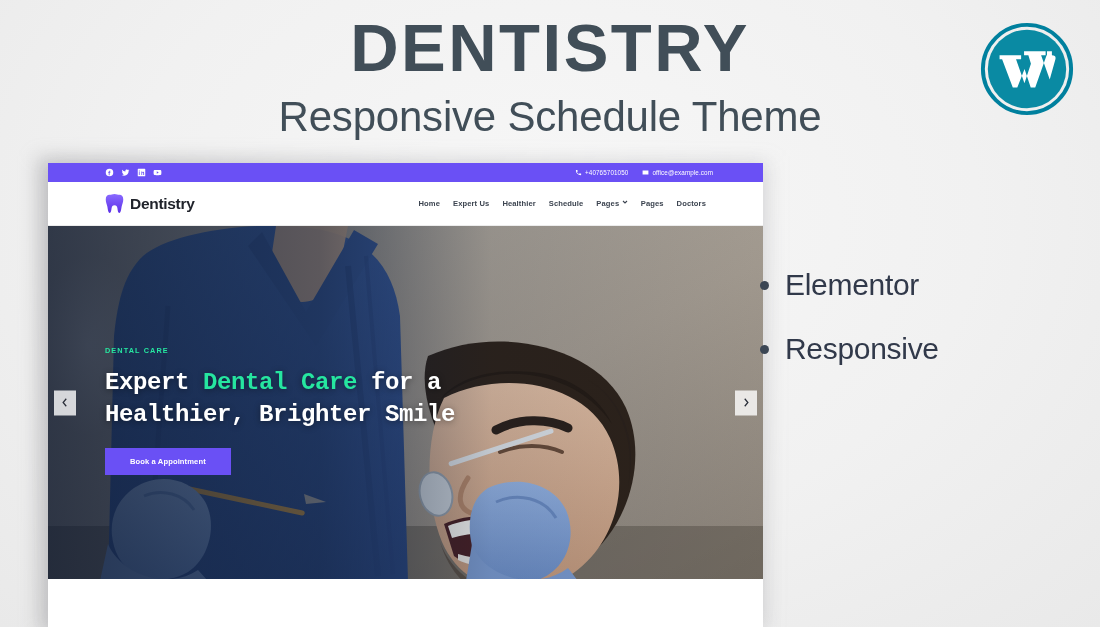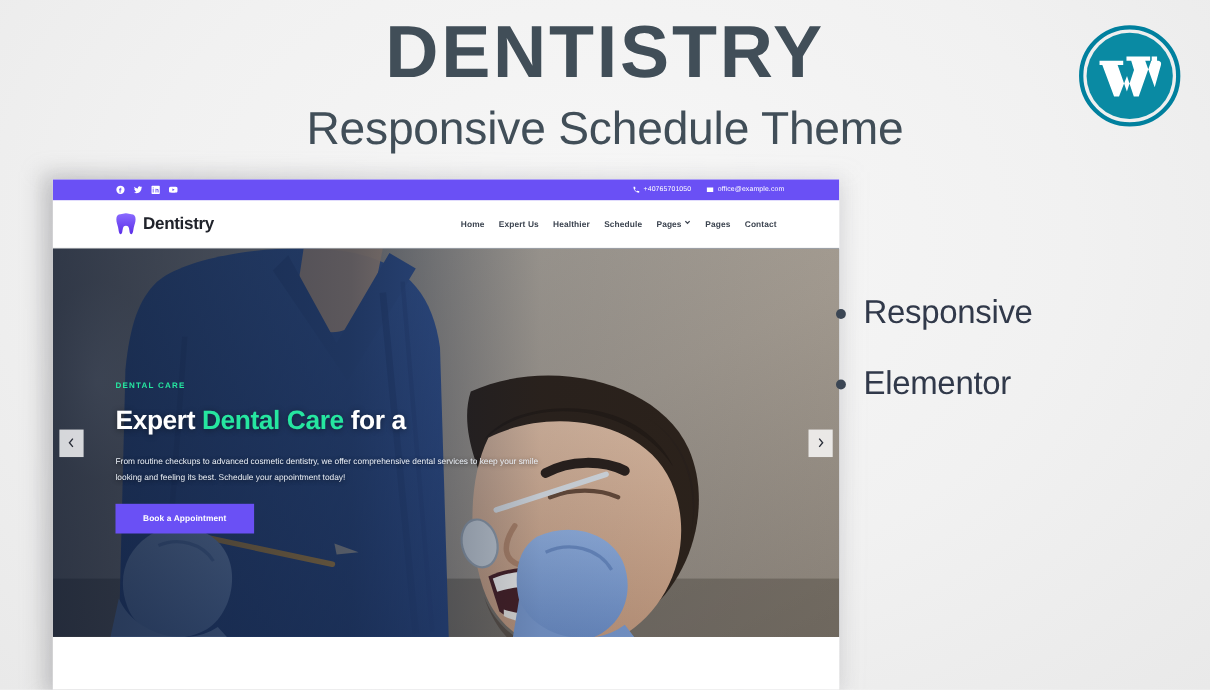--- a/index.html
+++ b/index.html
@@ -189,20 +189,21 @@
     color: #26e6a0;
     margin-bottom: 12px;
   }
   .hero-title {
     font-size: 24px;
     font-weight: bold;
     color: #ffffff;
     line-height: 1.34;
     letter-spacing: -0.4px;
     text-shadow: 0 1px 6px rgba(0,0,0,0.42);
+    font-family: Liberation Mono, monospace;
   }
   .hero-title .accent { color: #26e6a0; }
   .hero-desc {
     margin-top: 14px;
     font-size: 7.6px;
     line-height: 1.85;
     color: #e9eef5;
     max-width: 410px;
     text-shadow: 0 1px 4px rgba(0,0,0,0.5);
   }
@@ -348,21 +349,21 @@
       <span class="nav-item">
         <span>Pages</span>
         <svg class="chev-down" viewBox="0 0 12 12">
             <polyline points="2,4 6,8 10,4"></polyline>
           </svg>
       </span>
       <span class="nav-item">
           <span>Pages</span>
         </span>
       <span class="nav-item">
-          <span>Contact</span>
+          <span>Doctors</span>
         </span>
     </div>
   </div>
 
   <div class="hero">
     <svg class="hero-photo" viewBox="0 0 715 355" preserveAspectRatio="xMidYMid slice">
       <defs>
         <linearGradient id="wall" x1="0" y1="0" x2="1" y2="1">
           <stop offset="0%" stop-color="#b9b2a6"></stop>
           <stop offset="55%" stop-color="#a89f93"></stop>
@@ -438,42 +439,42 @@
       <path d="M60 318 C74 350 120 364 150 344 L160 355 L52 355 Z" fill="#7e9ed3"></path>
       <path d="M424 318 C436 352 488 366 520 342 L530 355 L418 355 Z" fill="#7e9ed3"></path>
     </svg>
 
     <div class="hero-overlay"></div>
 
     <div class="hero-content">
       <div class="eyebrow">DENTAL CARE</div>
       <div class="hero-title">
         <span>Expert </span><span class="accent">Dental Care</span><span> for a</span><br>
+        <span>Healthier, Brighter Smile</span>
       </div>
-      <div class="hero-desc">From routine checkups to advanced cosmetic dentistry, we offer comprehensive dental services to keep your smile looking and feeling its best. Schedule your appointment today!</div>
       <button class="cta-btn">Book a Appointment</button>
     </div>
 
     <div class="arrow prev">
       <svg viewBox="0 0 12 16">
           <polyline points="8,2 3,8 8,14"></polyline>
         </svg>
     </div>
     <div class="arrow next">
       <svg viewBox="0 0 12 16">
           <polyline points="4,2 9,8 4,14"></polyline>
         </svg>
     </div>
   </div>
 
   <div class="below-hero"></div>
 </div>
 
 <div class="features">
+  <div class="feature-item">
+    <span class="bullet"></span>
+    <span class="feature-label">Elementor</span>
+  </div>
   <div class="feature-item">
     <span class="bullet"></span>
     <span class="feature-label">Responsive</span>
   </div>
-  <div class="feature-item">
-    <span class="bullet"></span>
-    <span class="feature-label">Elementor</span>
-  </div>
 </div>
 
 </body></html>

